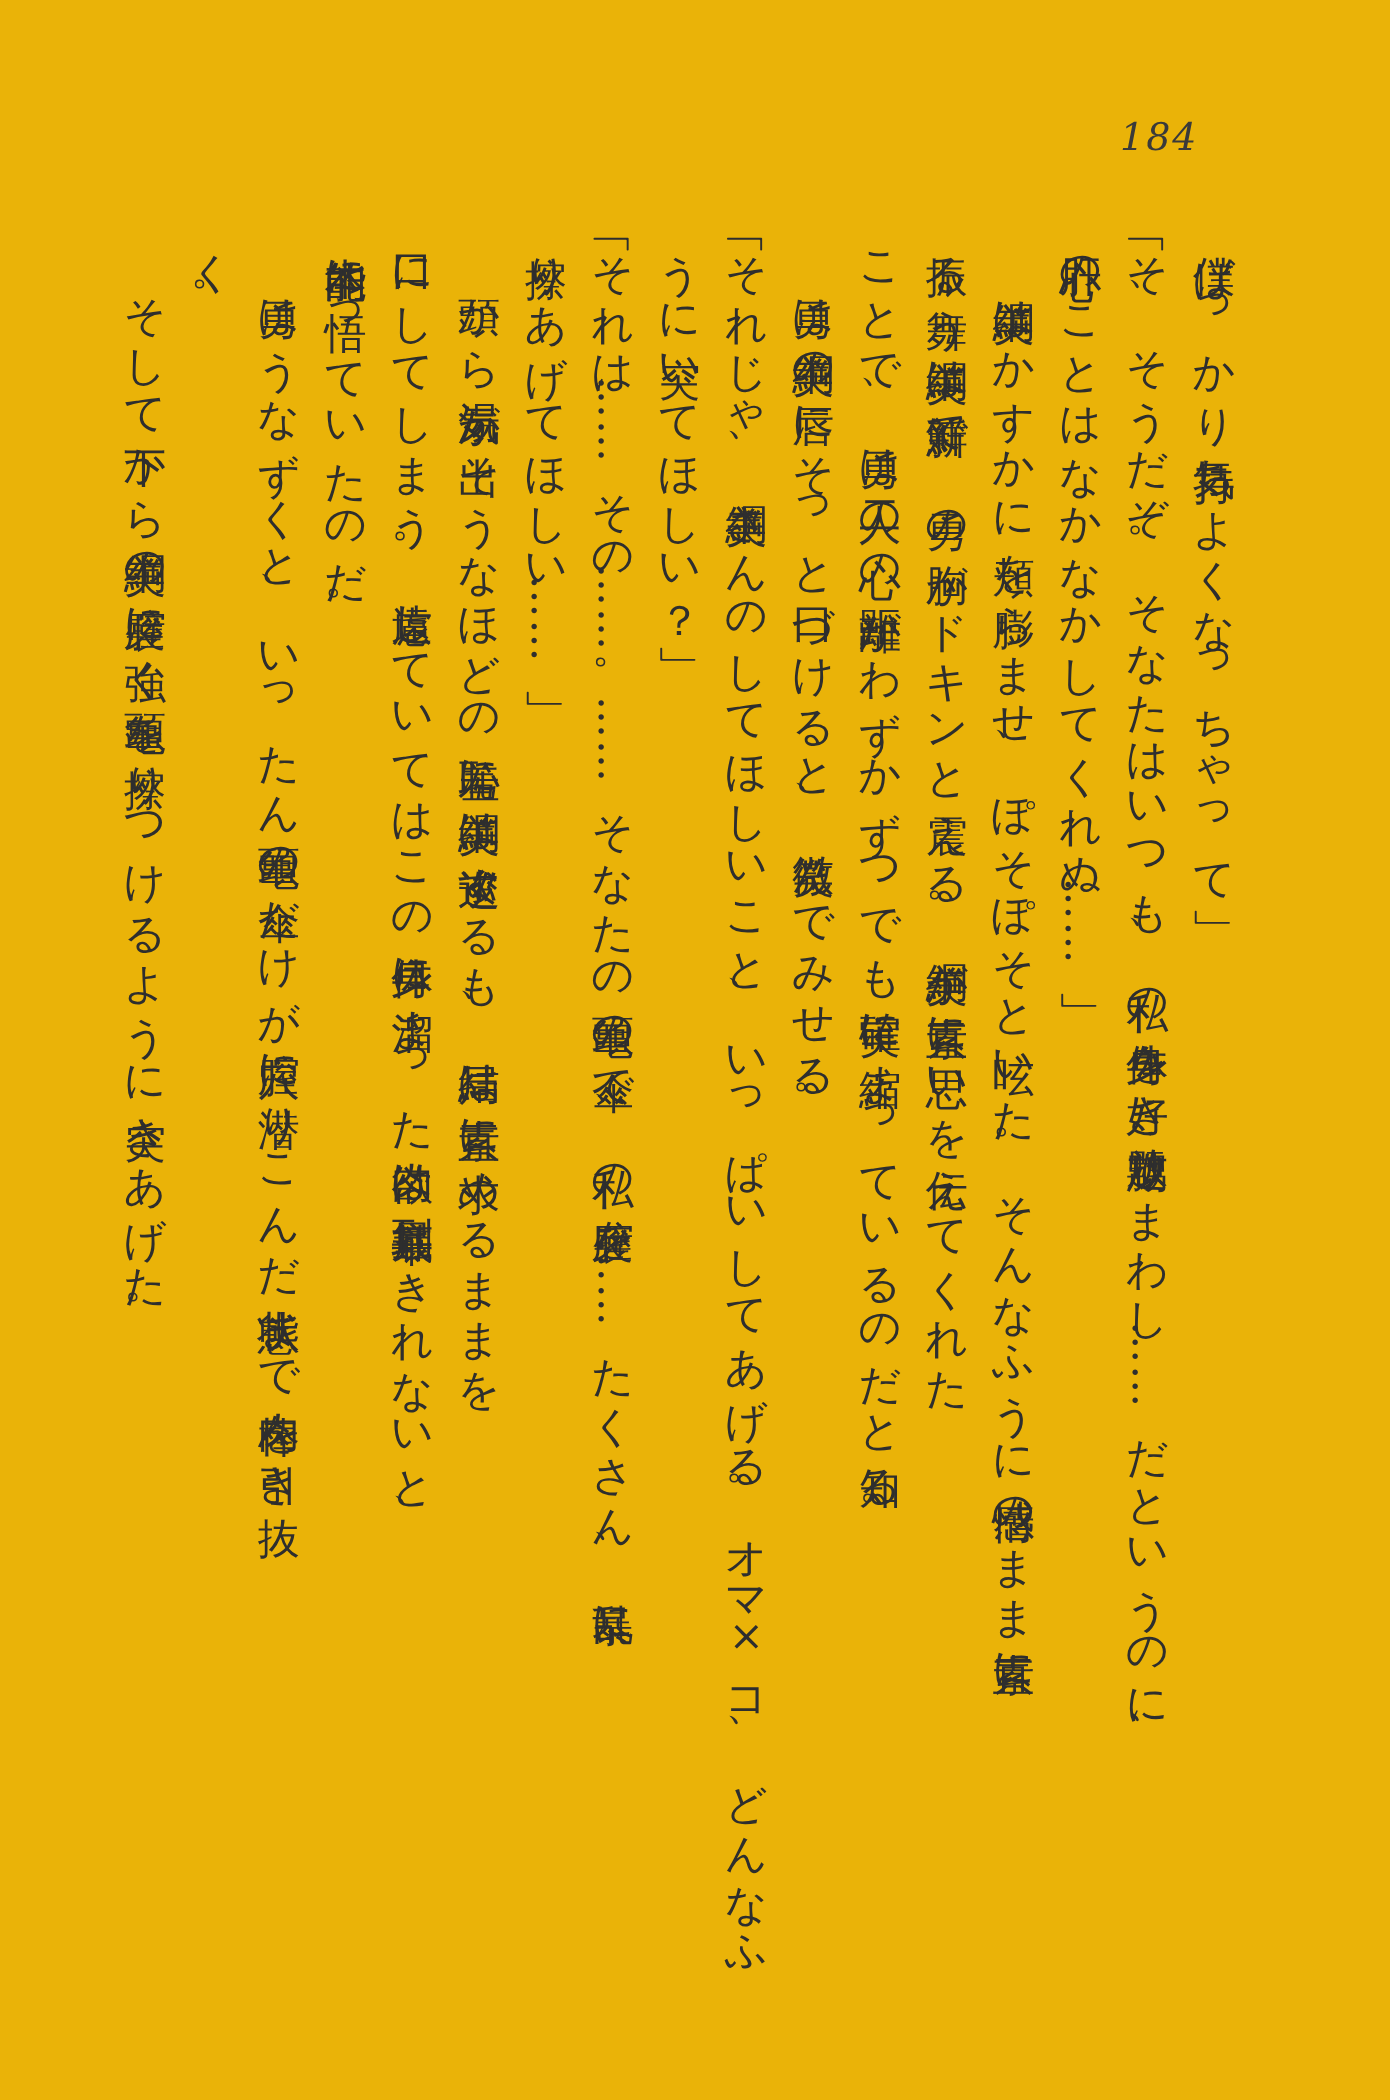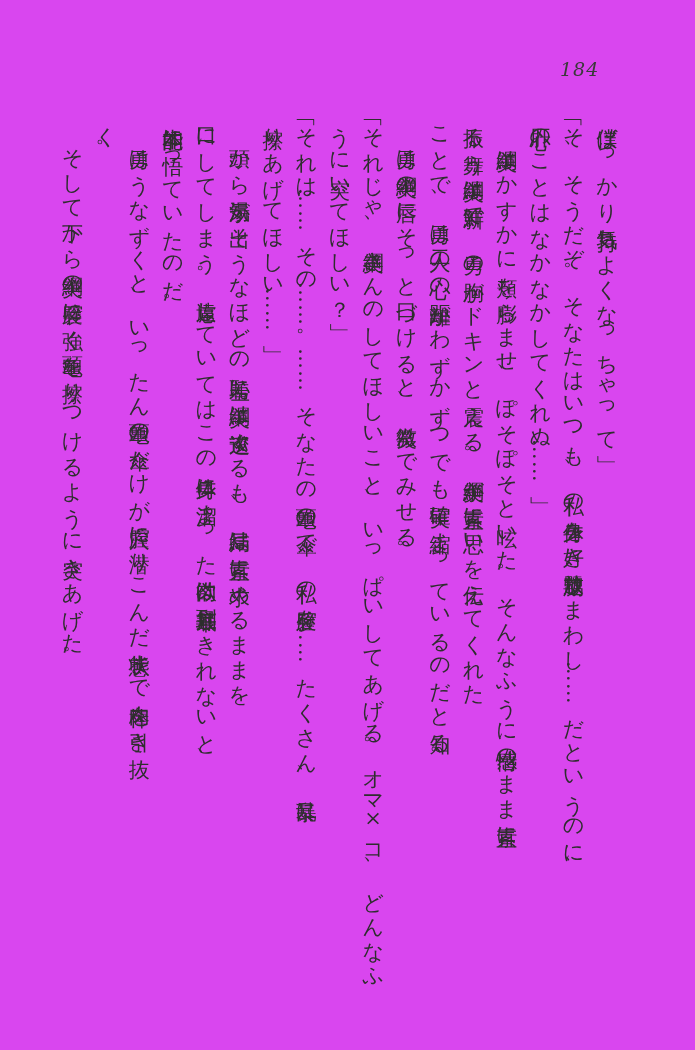--- a/index.html
+++ b/index.html
@@ -10,21 +10,21 @@
     width: 695px;
     height: 1050px;
     background: #ffffff;
     position: relative;
     overflow: hidden;
     font-family: "DejaVu Serif", "Liberation Serif", serif;
   }
   .book-page {
     position: absolute;
     inset: 0;
-    background: #d946ef;
+    background: #eab308;
     text-decoration: underline;
   }
   .page-number {
     position: absolute;
     top: 60px;
     left: 560px;
     font-size: 19px;
     font-style: italic;
     color: #3a3a3a;
     letter-spacing: 1px;

